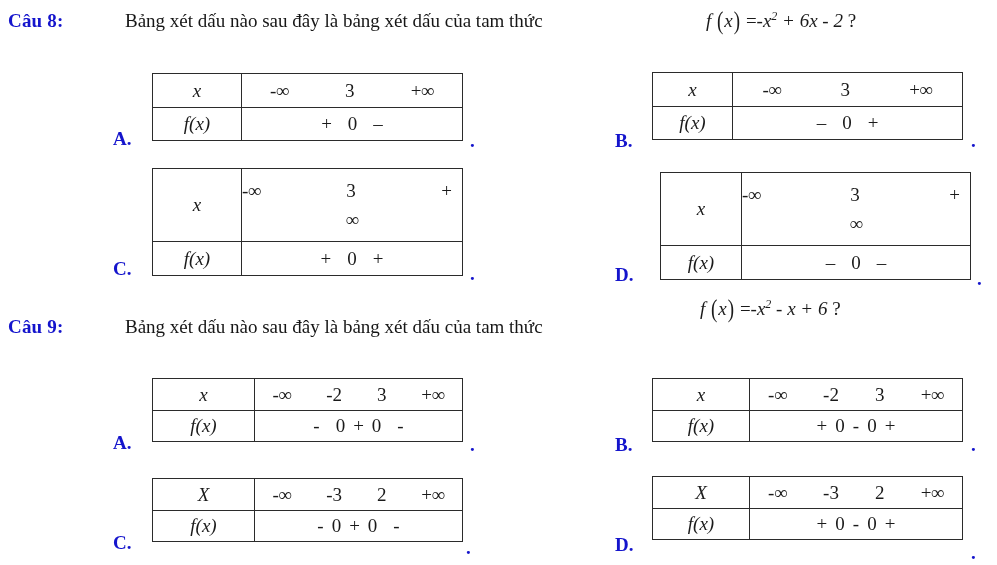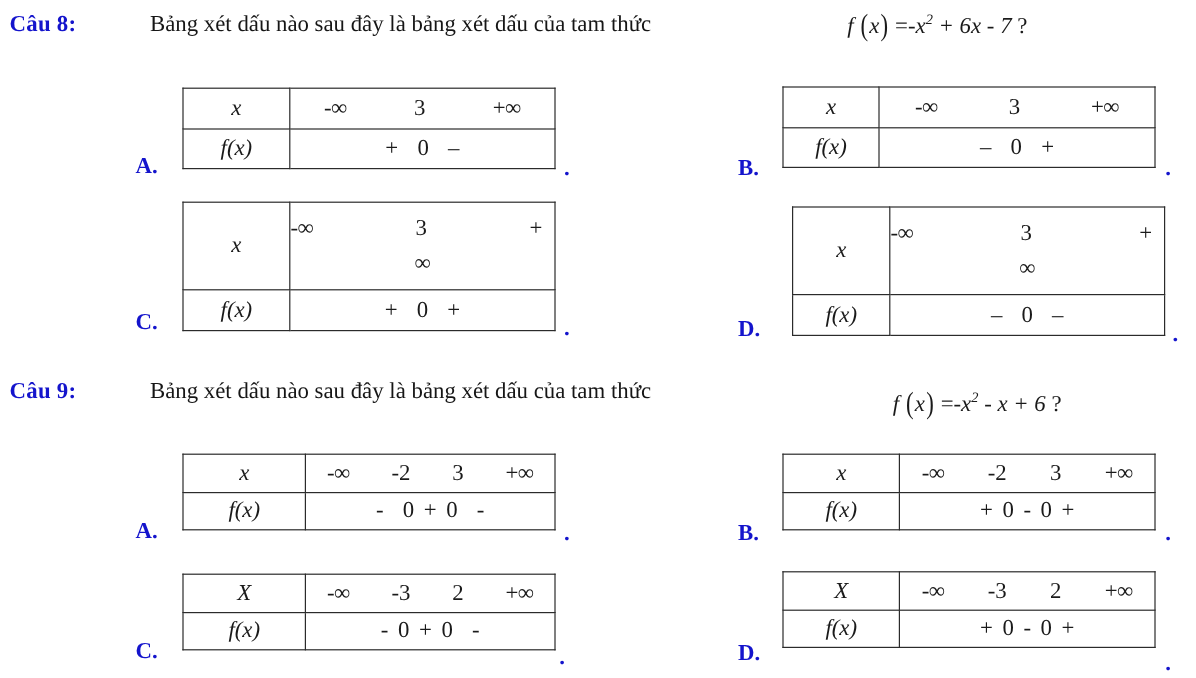--- a/index.html
+++ b/index.html
@@ -114,21 +114,21 @@
 <body>
 
 <div class="abs q-label" style="left:8px; top:10px;">Câu 8:</div>
 
 <div class="abs q-text" style="left:125px; top:10px;">Bảng xét dấu nào sau đây là bảng xét dấu của tam thức</div>
 
 <div class="abs math" style="left:706px; top:9px;">
   <span class="it">f</span>
   <span class="big-paren">(</span><span class="it">x</span><span class="big-paren">)</span>
   <span class="pr">=</span><span class="it">-x</span><sup>2</sup>
-  <span class="it">+ 6x - 7</span>
+  <span class="it">+ 6x - 2</span>
   <span class="pr">?</span>
 </div>
 
 <div class="abs opt-letter" style="left:113px; top:128px;">A.</div>
 <table class="sign-table abs" style="left:152px; top:73px; width:311px;">
   <tbody>
       <tr>
     <td class="cell-head" style="width:88px; height:33px;">x</td>
     <td class="row-vals" style="height:33px;">
       <div class="vals-inner spread" style="height:33px;">
@@ -240,21 +240,21 @@
     </td>
   </tr>
 </tbody>
   </table>
 <div class="abs trailing-dot" style="left:977px; top:268px;">.</div>
 
 <div class="abs q-label" style="left:8px; top:316px;">Câu 9:</div>
 
 <div class="abs q-text" style="left:125px; top:316px;">Bảng xét dấu nào sau đây là bảng xét dấu của tam thức</div>
 
-<div class="abs math" style="left:700px; top:324px;margin-left:44px;">
+<div class="abs math" style="left:700px; top:297px;">
   <span class="it">f</span>
   <span class="big-paren">(</span><span class="it">x</span><span class="big-paren">)</span>
   <span class="pr">=</span><span class="it">-x</span><sup>2</sup>
   <span class="it">- x + 6</span>
   <span class="pr">?</span>
 </div>
 
 <div class="abs opt-letter" style="left:113px; top:432px;">A.</div>
 <table class="sign-table abs" style="left:152px; top:378px; width:311px;">
   <tbody>

